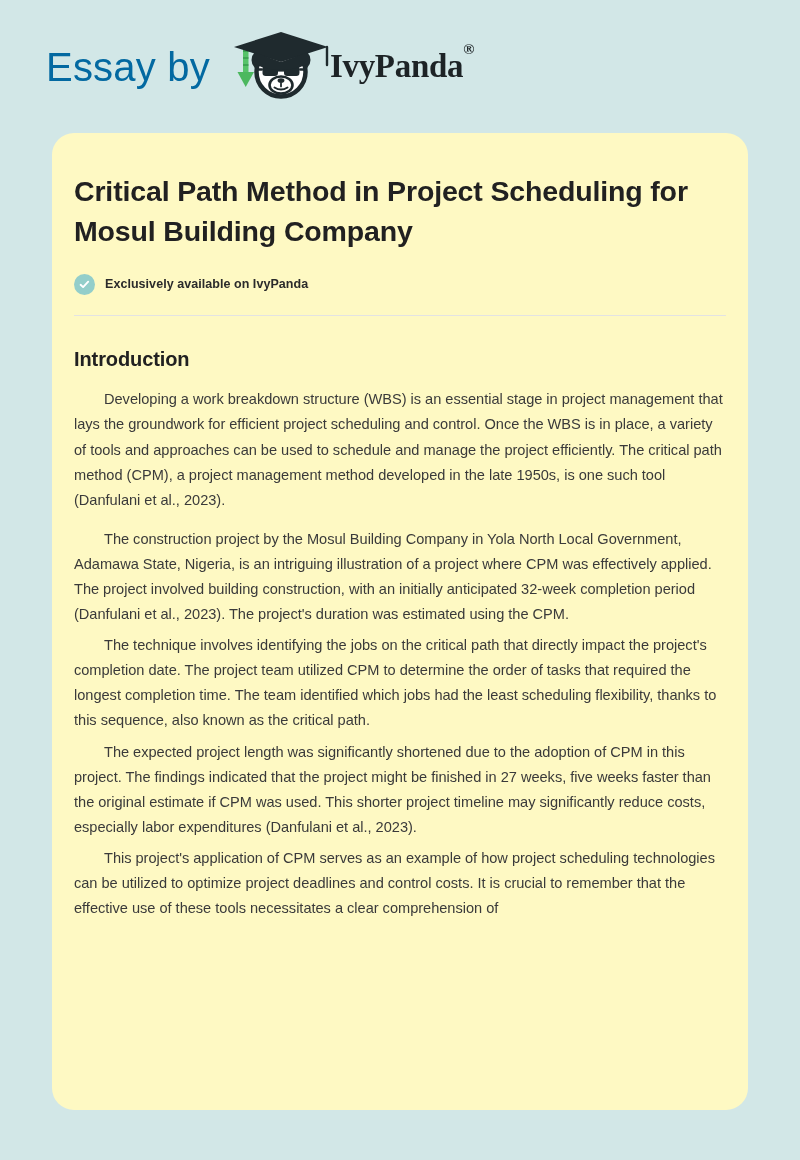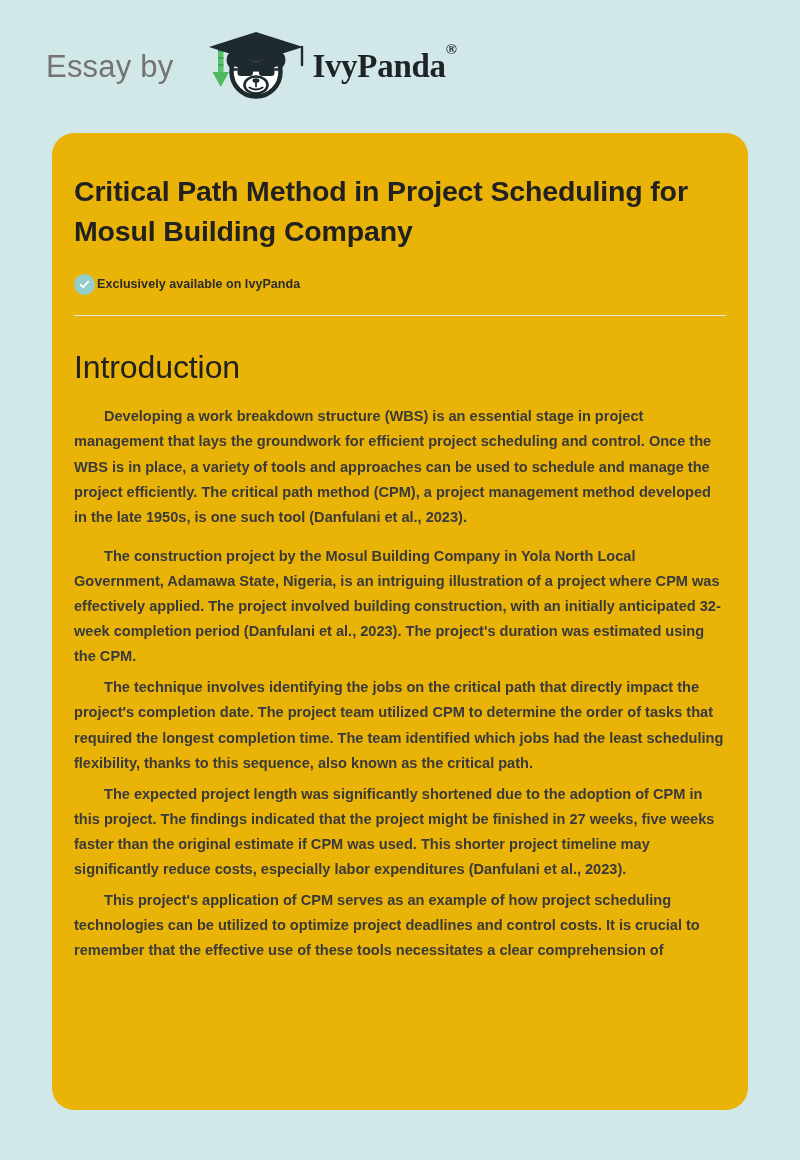--- a/index.html
+++ b/index.html
@@ -25,32 +25,31 @@
     left: 0;
     top: 0;
     width: 800px;
     height: 133px;
     display: flex;
     align-items: center;
     padding-left: 46px;
   }
 
   .brand-essay-by {
-    font-size: 31px;
+    font-size: 40px;
     font-weight: 400;
-    color: #737373;
+    color: #0369a1;
     letter-spacing: 0.2px;
     line-height: 1;
-    margin-right: 26px;
+    margin-right: 14px;
   }
 
   .brand-logo-wrap {
     display: flex;
     align-items: center;
-    gap: 7px;
   }
 
   .panda-mark {
     width: 112px;
     height: 72px;
     display: block;
     margin-bottom: 2px;
   }
 
   .brand-wordmark {
@@ -71,21 +70,21 @@
     position: relative;
   }
 
   
   .doc-card {
     position: absolute;
     left: 52px;
     top: 133px;
     width: 696px;
     height: 977px;
-    background: #eab308;
+    background: #fef9c3;
     border-radius: 22px;
     overflow: hidden;
     padding: 38px 22px 0 22px;
   }
 
   .doc-inner {
     padding: 0 0 0 0;
   }
 
   
@@ -96,21 +95,21 @@
     line-height: 1.42;
     letter-spacing: -0.15px;
     margin: 0 0 0 0;
     padding: 0 6px 0 0;
   }
 
   
   .exclusive-row {
     display: flex;
     align-items: center;
-    gap: 2px;
+    gap: 10px;
     margin-top: 22px;
   }
 
   .check-badge {
     width: 21px;
     height: 21px;
     border-radius: 50%;
     background: #93ceca;
     display: flex;
     align-items: center;
@@ -128,40 +127,39 @@
   }
 
   .divider {
     height: 1px;
     background: #e3e3e3;
     margin: 20px 0 0 0;
   }
 
   
   .section-heading {
-    font-size: 32px;
-    font-weight: 400;
+    font-size: 20px;
+    font-weight: 700;
     color: #212121;
     line-height: 1.42;
     letter-spacing: -0.1px;
     margin: 26px 0 0 0;
     padding-right: 34px;
   }
 
   .section-heading.first { margin-top: 29px; }
 
   .body-par {
     font-size: 14.6px;
     color: #3a3a3a;
     line-height: 1.72;
     margin: 14px 0 0 0;
     text-indent: 30px;
     text-align: left;
     letter-spacing: -0.02px;
-    font-weight: bold;
   }
 
   .body-par.tight { margin-top: 6px; }
 </style>
 </head>
 <body>
 
 <div class="brand-bar">
   <span class="brand-essay-by">Essay by</span>
 

